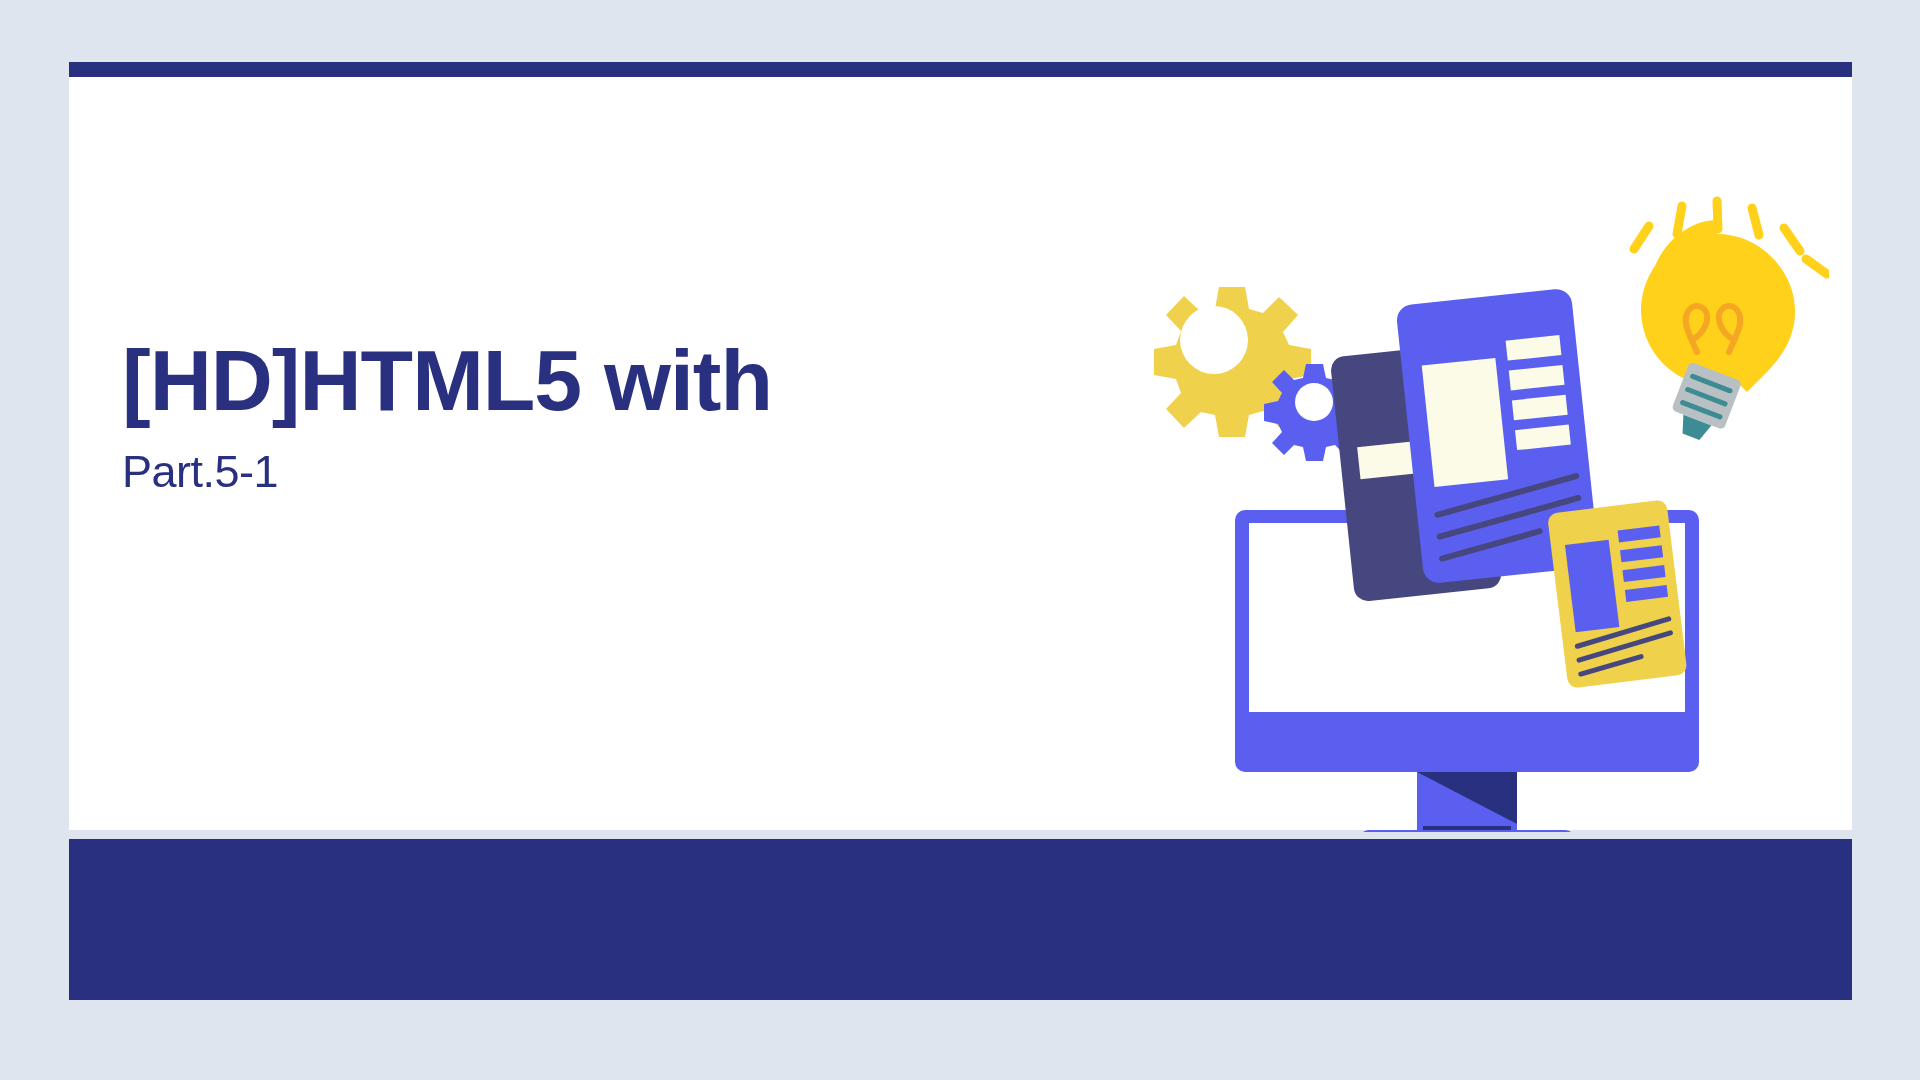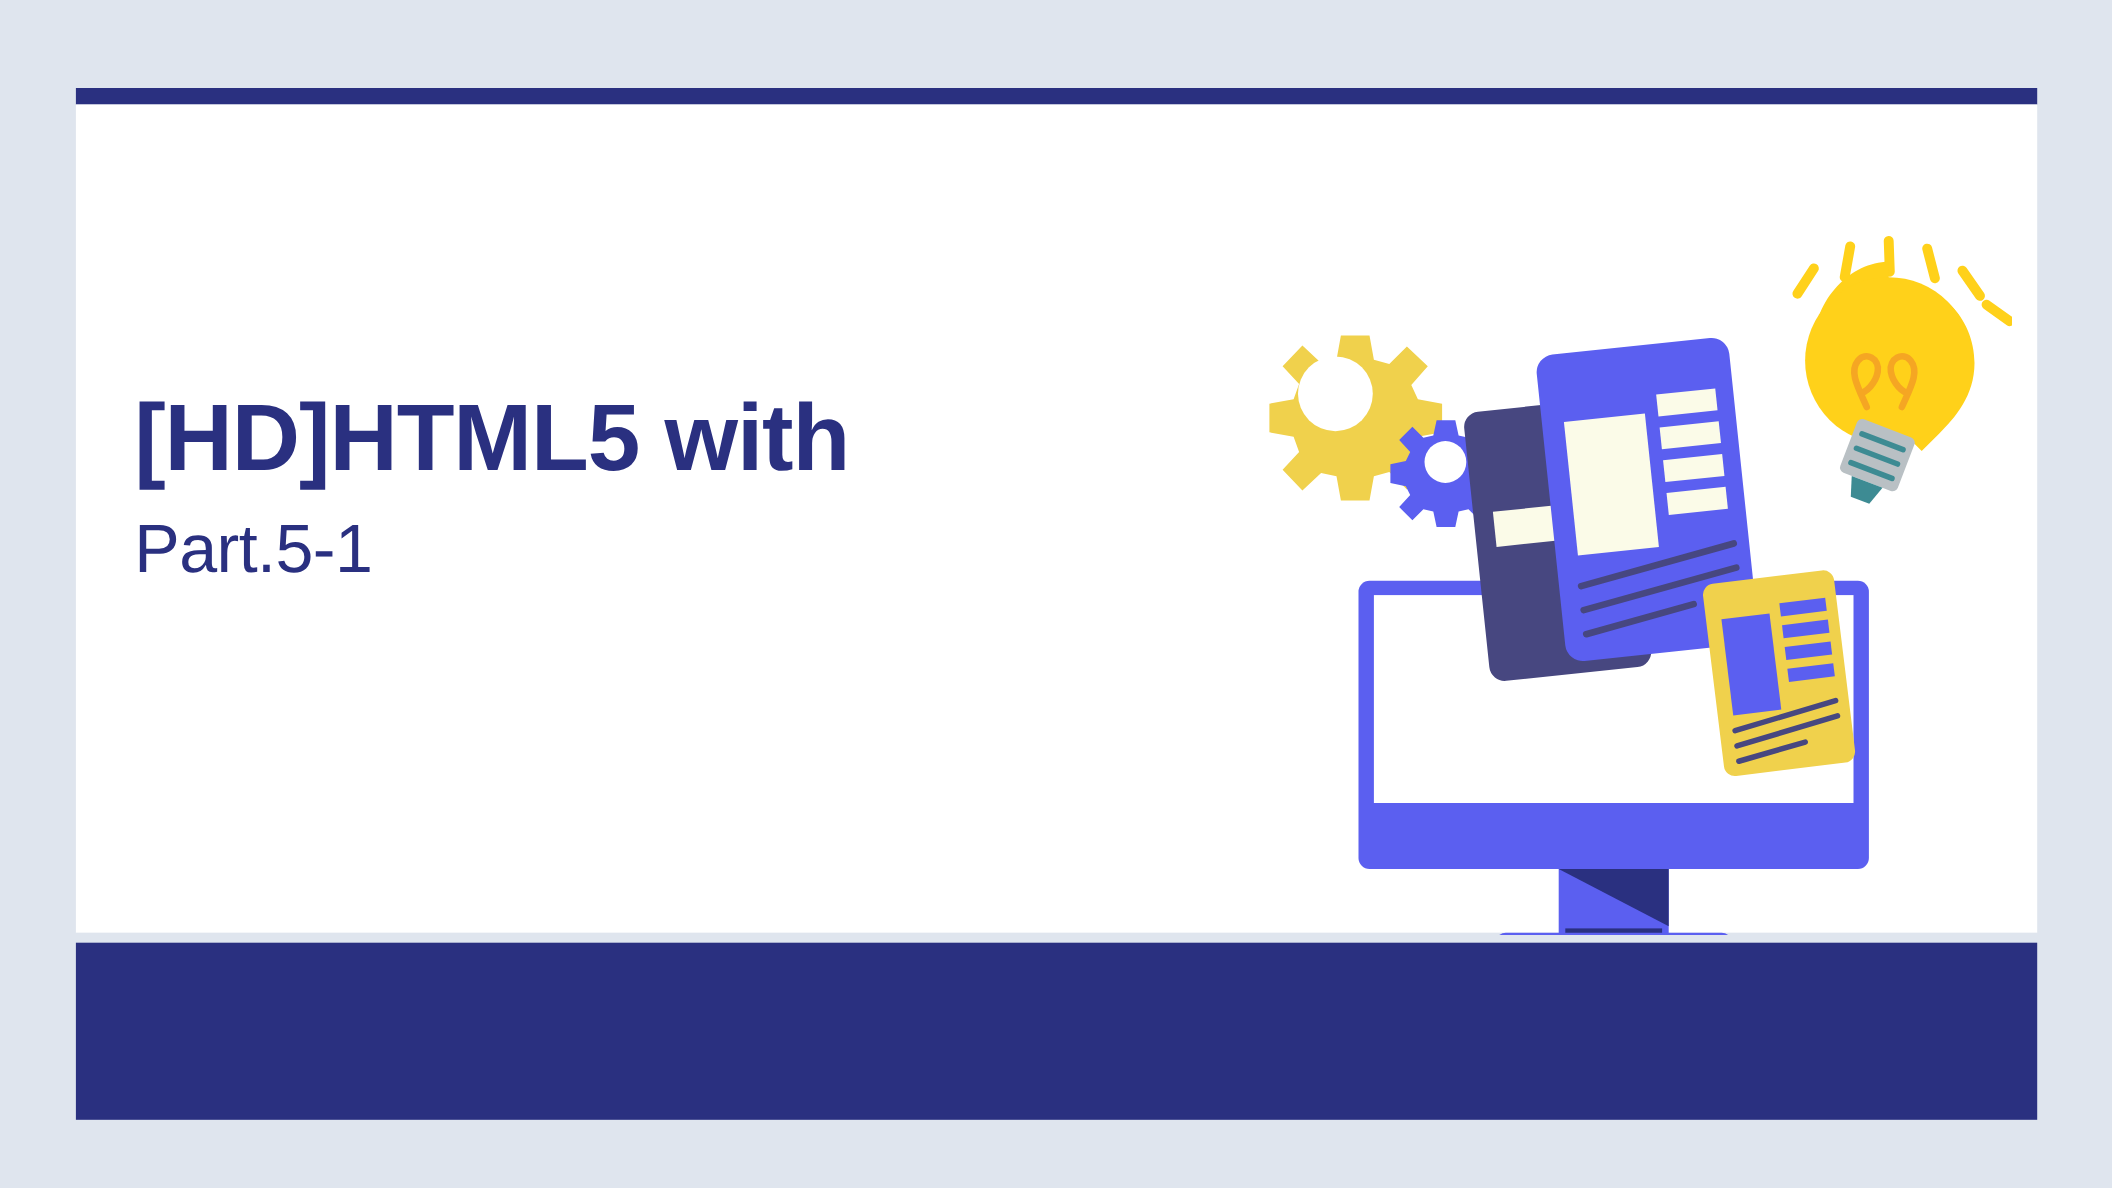--- a/index.html
+++ b/index.html
@@ -4,21 +4,21 @@
 <style>
   html,body{margin:0;padding:0;}
   body{
     width:1920px;height:1080px;
     background:#dfe5ee;
     font-family:"Liberation Sans","DejaVu Sans",sans-serif;
     overflow:hidden;
   }
   #slide{
     position:absolute;
-    left:69px;top:80px;
+    left:69px;top:62px;
     width:1783px;height:791px;
   }
   .top-bar{
     position:absolute;left:0;top:0;width:100%;height:15px;
     background:#2a3080;
   }
   .white-panel{
     position:absolute;left:0;top:15px;width:100%;height:753px;
     background:#ffffff;
   }
@@ -38,21 +38,21 @@
   .title-line{
     color:#2a3080;
     font-size:86px;
     font-weight:bold;
     line-height:1.12;
     letter-spacing:-1px;
     white-space:nowrap;
   }
   .subtitle{
     color:#2a3080;
-    font-size:62px;
+    font-size:45px;
     font-weight:400;
     line-height:1.15;
     margin-top:18px;
     letter-spacing:-0.5px;
   }
 
   
   .art{
     position:absolute;
     left:1040px;top:130px;

